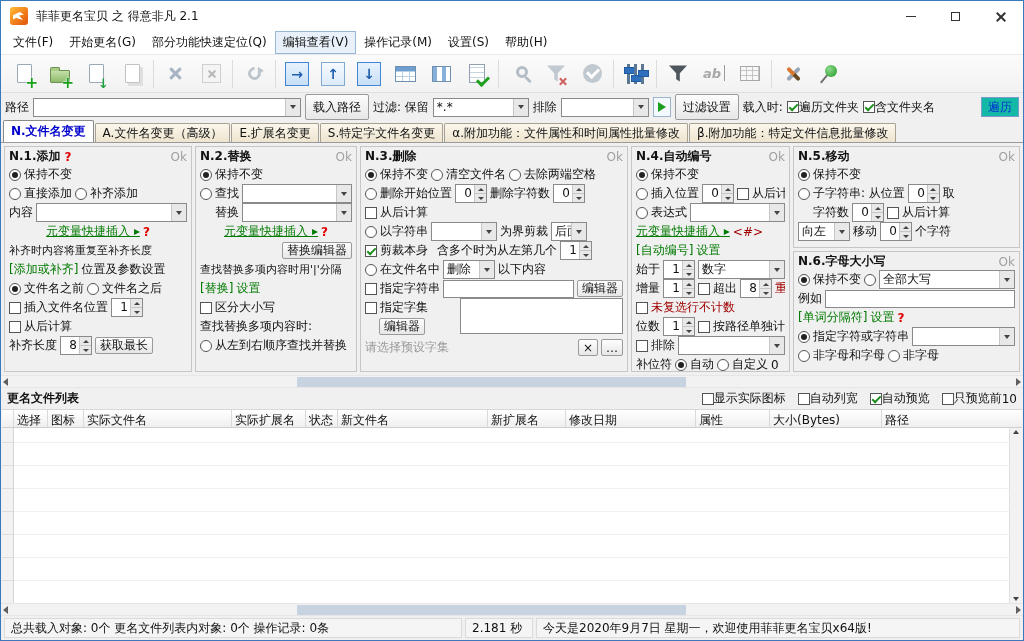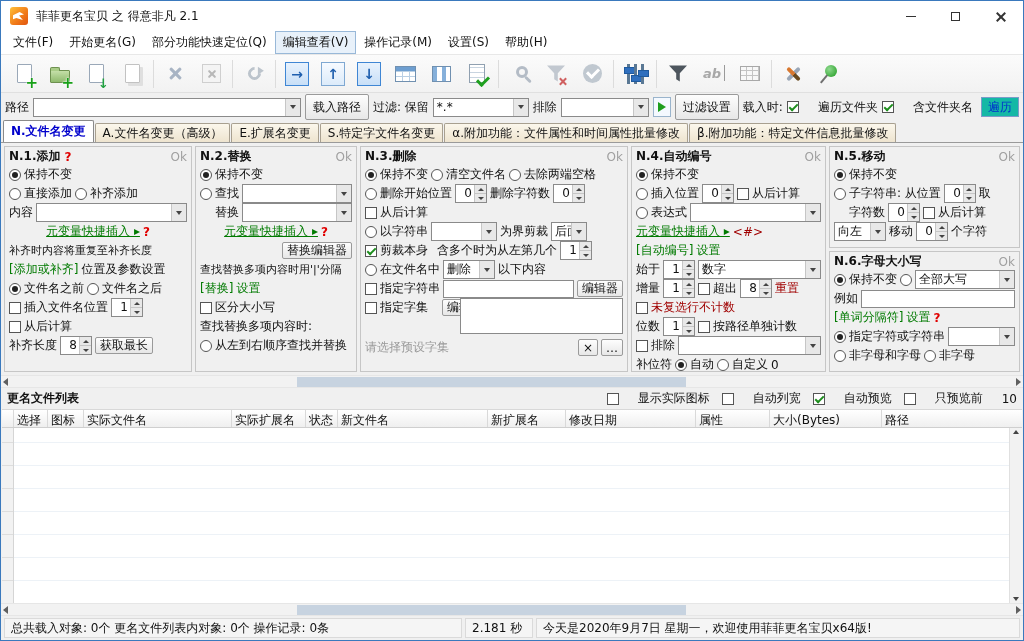--- a/index.html
+++ b/index.html
@@ -149,21 +149,21 @@
 
   
   .hscroll { height:13px; background:#f2f2f2; border-top:1px solid #e6e6e6; border-bottom:1px solid #e6e6e6;
     position:relative; display:flex; align-items:center; justify-content:space-between; padding:0 2px; flex:0 0 auto; }
   .hthumb { position:absolute; left:29%; width:38%; top:1px; height:10px; background:#c7d3e0; }
 
   
   .listbar { height:21px; display:flex; align-items:center; padding:0 6px; gap:6px; flex:0 0 auto; white-space:nowrap; }
   .listbar .ltitle { font-weight:bold; }
   .lchecks { margin-left:auto; display:flex; gap:12px; align-items:center; }
-  .lcheck { display:flex; gap:19px; align-items:center; }
+  .lcheck { display:flex; gap:0; align-items:center; }
   .thead { height:19px; display:flex; background:linear-gradient(#ffffff,#efefef); border-top:1px solid #d8d8d8;
     border-bottom:1px solid #cfcfcf; margin:0 1px; flex:0 0 auto; }
   .th { border-right:1px solid #d9d9d9; padding:2px 3px; overflow:hidden; white-space:nowrap; flex:0 0 auto; }
   .tbody { flex:1; display:flex; margin:0 1px; background:#fff; min-height:0; }
   .rowhdrcol { width:12px; background:repeating-linear-gradient(0deg,#f2f2f2 0 22px,#dddddd 22px 23px); border-right:1px solid #d5d5d5; flex:0 0 auto; }
   .gridarea { flex:1; background-color:#fff; background-image:repeating-linear-gradient(0deg,transparent 0 22px,#edf2f7 22px 23px); }
   .vscroll { width:13px; background:#f2f2f2; border-left:1px solid #e0e0e0; display:flex; flex-direction:column;
     justify-content:space-between; align-items:center; padding:2px 0; flex:0 0 auto; }
 
   
@@ -559,39 +559,39 @@
           </span>
           <span>以下内容</span>
         </div>
       <div class="row">
           <span class="checkbox" data-checked="false"></span>
           <span>指定字符串</span>
           <span class="input"></span>
           <span class="btn mini">编辑器</span>
         </div>
       <div style="display:flex; gap:3px; height:40px; flex:0 0 auto;">
-        <div style="width:92px; display:flex; flex-direction:row;font-family:Liberation Serif, serif;">
+        <div style="width:92px; display:flex; flex-direction:column;font-family:Liberation Serif, serif;">
           <div class="row">
               <span class="checkbox" data-checked="false"></span>
               <span>指定字集</span>
             </div>
           <div class="row">
               <span class="btn mini" style="margin-left:14px">编辑器</span>
             </div>
         </div>
         <span class="mlinput"></span>
       </div>
       <div class="row">
           <span class="gray" style="flex:1">请选择预设字集</span>
           <span class="btn mini">×</span>
           <span class="btn mini">…</span>
         </div>
     </div>
 
-    <div class="gbox" style="width:195px">
+    <div class="gbox" style="width:159px">
       <div class="ghead">
           <span class="gtitle">N.4.自动编号</span>
           <span class="oklbl">Ok</span>
         </div>
       <div class="row">
           <span class="radio" data-checked="true"></span>
           <span>保持不变</span>
         </div>
       <div class="row">
           <span class="radio" data-checked="false"></span>

